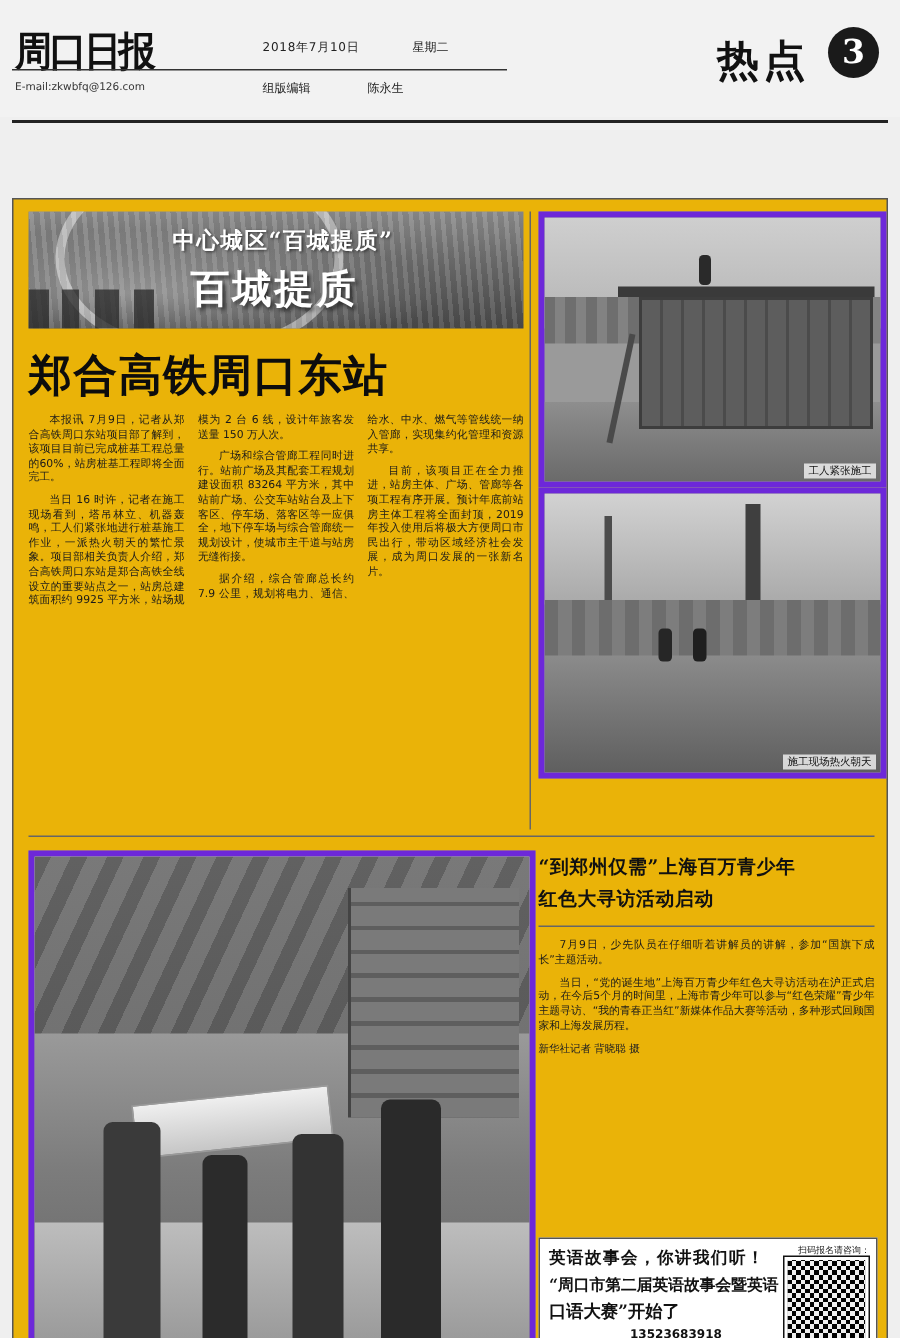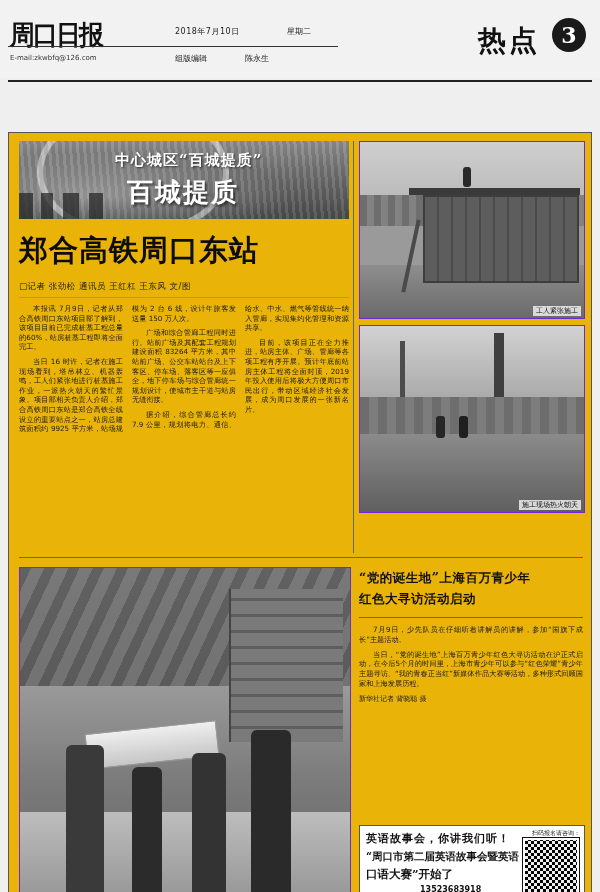--- a/index.html
+++ b/index.html
@@ -30,21 +30,21 @@
     white-space:nowrap;
     transform:scaleX(0.92);
     transform-origin:left center;
   }
   .mast-date{
     position:absolute;left:175px;top:26px;
     font-size:8px;color:#222;letter-spacing:0.5px;
   }
   .mast-week{
     position:absolute;left:275px;top:26px;
-    font-size:8px;color:#222;margin-left:12px;
+    font-size:8px;color:#222;
   }
   .mast-email{
     position:absolute;left:10px;top:54px;
     font-size:7px;color:#333;
   }
   .mast-editor1{
     position:absolute;left:175px;top:53px;font-size:8px;color:#222;
   }
   .mast-editor2{
     position:absolute;left:245px;top:53px;font-size:8px;color:#222;
@@ -137,21 +137,21 @@
     margin-top:6px;
     column-count:3;column-gap:9px;
     font-size:7.2px;line-height:9.6px;
     text-align:justify;color:#1a1a1a;
     height:205px;overflow:hidden;
   }
   .cols p{margin:0 0 5px 0;text-indent:14px;}
 
   
   .photo{
-    position:absolute;border:1px solid #6d28d9;background:#9a9a9a;overflow:hidden;
+    position:absolute;border:4px solid #6d28d9;background:#9a9a9a;overflow:hidden;
   }
   .photo .cap{
     position:absolute;right:3px;bottom:2px;
     font-size:7px;color:#111;background:rgba(255,255,255,.75);
     padding:0 3px;
   }
   #photo-construction{ left:350px;top:8px;width:224px;height:176px; }
   #photo-construction .sky{
     position:absolute;left:0;top:0;width:100%;height:42%;
     background:linear-gradient(180deg,#cfcfcf,#b4b4b4);
@@ -346,21 +346,20 @@
         <div class="banner-arc"></div>
         <div class="banner-skyline"></div>
         <div class="banner-t1">中心城区“百城提质”</div>
         <div class="banner-t2">百城提质</div>
       </div>
 
       <div class="headline">
         <span class="l1">郑合高铁周口东站</span>
       </div>
 
-      <div class="byline">□记者 张劲松 通讯员 王红杠 王东风 文/图</div>
 
       <div class="cols">
         <p>本报讯 7月9日，记者从郑合高铁周口东站项目部了解到，该项目目前已完成桩基工程总量的60%，站房桩基工程即将全面完工。</p>
         <p>当日 16 时许，记者在施工现场看到，塔吊林立、机器轰鸣，工人们紧张地进行桩基施工作业，一派热火朝天的繁忙景象。项目部相关负责人介绍，郑合高铁周口东站是郑合高铁全线设立的重要站点之一，站房总建筑面积约 9925 平方米，站场规模为 2 台 6 线，设计年旅客发送量 150 万人次。</p>
         <p>广场和综合管廊工程同时进行。站前广场及其配套工程规划建设面积 83264 平方米，其中站前广场、公交车站站台及上下客区、停车场、落客区等一应俱全，地下停车场与综合管廊统一规划设计，使城市主干道与站房无缝衔接。</p>
         <p>据介绍，综合管廊总长约 7.9 公里，规划将电力、通信、给水、中水、燃气等管线统一纳入管廊，实现集约化管理和资源共享。</p>
         <p>目前，该项目正在全力推进，站房主体、广场、管廊等各项工程有序开展。预计年底前站房主体工程将全面封顶，2019 年投入使用后将极大方便周口市民出行，带动区域经济社会发展，成为周口发展的一张新名片。</p>
       </div>
     </div>
 
@@ -393,21 +392,21 @@
       <div class="path"></div>
       <div class="flag"></div>
       <div class="kid k1"></div>
       <div class="kid k2"></div>
       <div class="kid k3"></div>
       <div class="kid k4"></div>
     </div>
 
     <div class="rcol">
       <div class="art2-title">
-        <div>“党的诞生地”上海百万青少年</div>
+        <div>“到郑州仅需”上海百万青少年</div>
         <div>红色大寻访活动启动</div>
       </div>
       <div class="art2-rule"></div>
       <div class="art2-body">
         <p>7月9日，少先队员在仔细听着讲解员的讲解，参加“国旗下成长”主题活动。</p>
         <p>当日，“党的诞生地”上海百万青少年红色大寻访活动在沪正式启动，在今后5个月的时间里，上海市青少年可以参与“红色荣耀”青少年主题寻访、“我的青春正当红”新媒体作品大赛等活动，多种形式回顾国家和上海发展历程。</p>
       </div>
       <div class="art2-sign">新华社记者 背晓聪 摄</div>
     </div>
 

